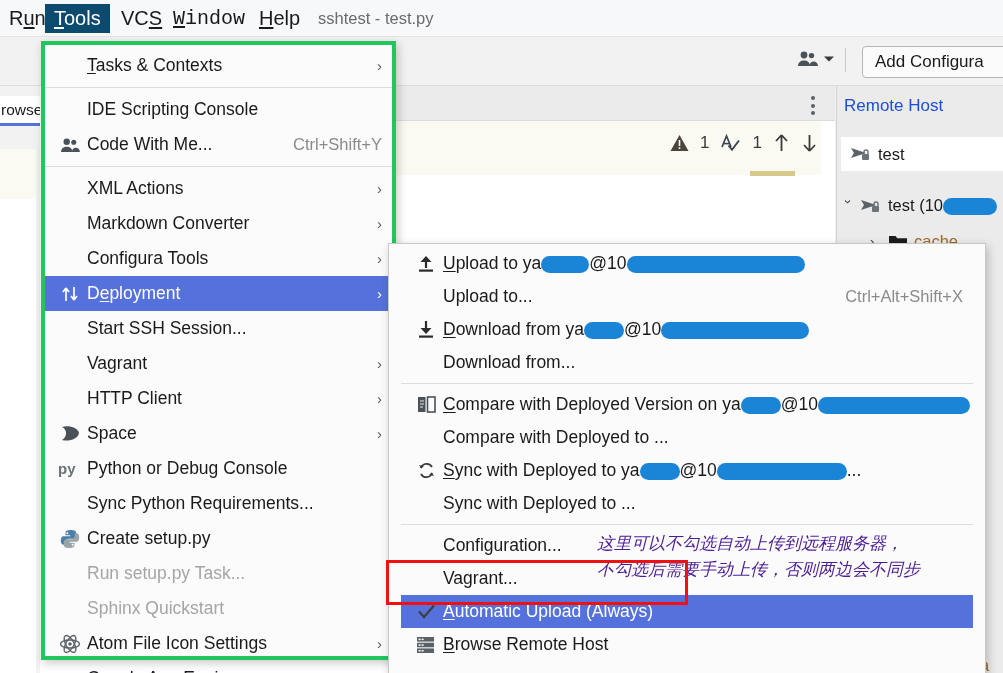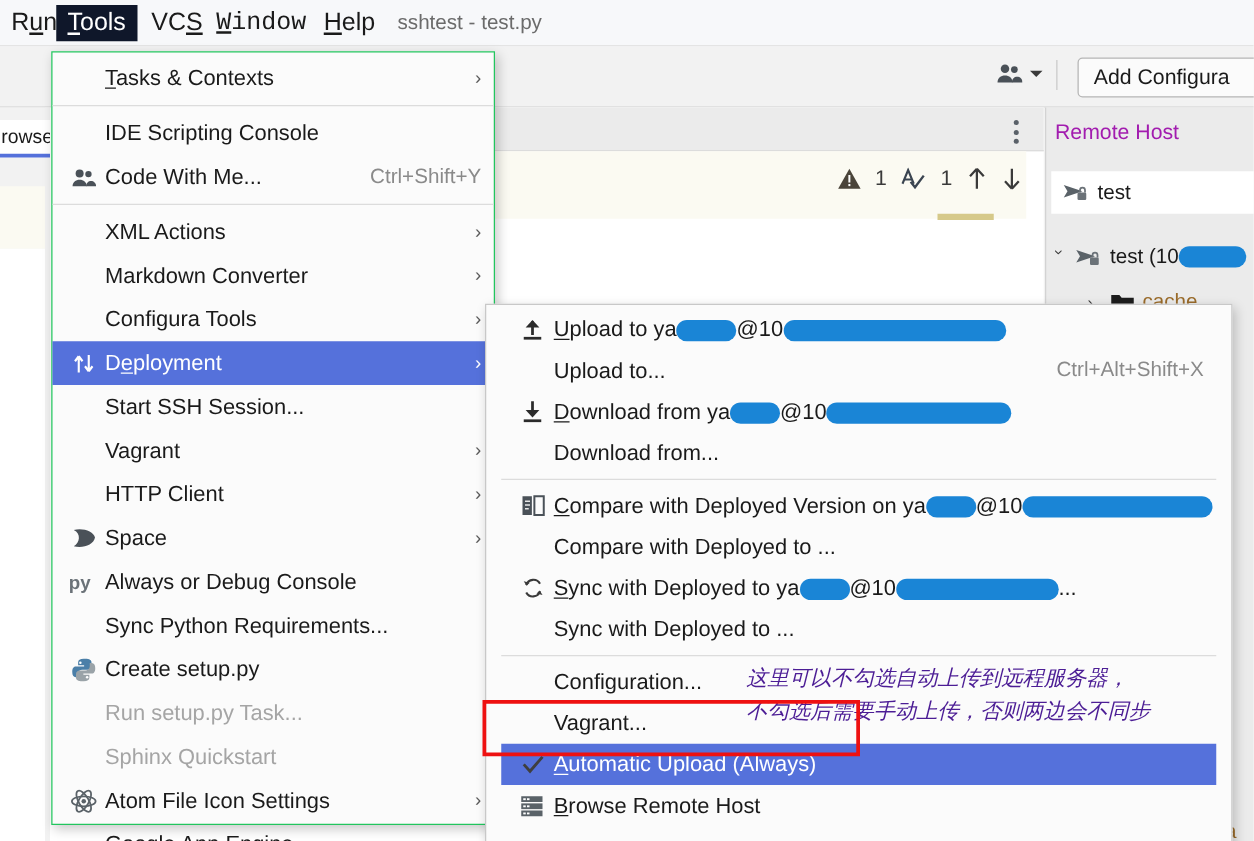--- a/index.html
+++ b/index.html
@@ -16,21 +16,21 @@
   
   .ide-menubar {
     position: absolute; left: 0; top: 0; width: 1003px; height: 37px;
     background: #f7f8fa; border-bottom: 1px solid #e4e4e4;
   }
   .mb-item {
     position: absolute; top: 4px; height: 29px;
     display: flex; align-items: center; padding: 0 9px;
     font-size: 20px; color: #1a1a1a; white-space: nowrap;
   }
-  .mb-item.active { background: #0f172a; color: #ffffff; }
+  .mb-item.active { background: #0c4a6e; color: #ffffff; }
   .mb-item u { text-decoration: underline; text-underline-offset: 2px; }
   .win-title {
     position: absolute; top: 4px; height: 29px; display: flex; align-items: center;
     font-size: 16.5px; color: #6b6b6b; white-space: nowrap;
   }
 
   
   .toolbar-row {
     position: absolute; left: 0; top: 37px; width: 1003px; height: 49px;
     background: #f2f2f2; border-bottom: 1px solid #dcdcdc;
@@ -89,21 +89,21 @@
   .inspect-badges .num { color: #3a3a3a; font-size: 17px; }
   .arrow-btn { font-size: 21px; color: #3a3a3a; line-height: 1; }
   .yellow-mark { position: absolute; left: 750px; top: 171px; width: 45px; height: 5px; background: #d6c98a; }
 
   
   .right-panel {
     position: absolute; left: 836px; top: 86px; width: 167px; height: 587px;
     background: #ebebeb; border-left: 1px solid #d3d3d3;
   }
   .rp-title {
-    position: absolute; left: 844px; top: 96px; font-size: 17px; color: #a21caf; white-space: nowrap;
+    position: absolute; left: 844px; top: 96px; font-size: 17px; color: #1d4ed8; white-space: nowrap;
   }
   .rp-search {
     position: absolute; left: 841px; top: 137px; width: 186px; height: 34px;
     background: #ffffff; display: flex; align-items: center; gap: 6px; padding-left: 9px;
     font-size: 16.5px; color: #1a1a1a;
   }
   .rp-row {
     position: absolute; display: flex; align-items: center; gap: 6px;
     font-size: 16.5px; color: #1a1a1a; white-space: nowrap;
   }
@@ -111,21 +111,21 @@
   .chev { font-size: 13px; color: #3a3a3a; display: inline-block; width: 12px; }
   .chev.down { transform: rotate(90deg); }
   .redact { display: inline-block; background: #1a85d6; border-radius: 9px; height: 17px; vertical-align: middle; }
 
   
   .ico { display: inline-flex; align-items: center; justify-content: center; flex: 0 0 auto; }
 
   
   .tools-menu {
     position: absolute; left: 41px; top: 41px; width: 355px; height: 619px;
-    background: #fbfbfb; border: 1px solid #22c55e;
+    background: #fbfbfb; border: 4px solid #22c55e;
     box-shadow: 2px 3px 9px rgba(0,0,0,0.22);
     padding: 3px 0;
   }
   .mi {
     position: relative; display: flex; align-items: center; height: 35px;
     padding: 0 10px 0 8px; font-size: 17.5px; color: #1a1a1a; white-space: nowrap;
   }
   .mi .mi-ico { width: 34px; display: flex; align-items: center; justify-content: center; flex: 0 0 34px; }
   .mi .mi-label { flex: 1 1 auto; }
   .mi .mi-accel { color: #8a8a8a; font-size: 16.5px; padding-left: 18px; }
@@ -374,21 +374,21 @@
           </span>
           <span class="mi-label">Space</span>
           <span class="mi-arrow">›</span>
         </div>
         <div class="mi">
           <span class="mi-ico">
             <svg width="24" height="18" viewBox="0 0 24 18">
               <text x="0" y="14" font-family="Liberation Sans" font-size="15" font-weight="bold" fill="#6b7278">py</text>
             </svg>
           </span>
-          <span class="mi-label">Always or Debug Console</span>
+          <span class="mi-label">Python or Debug Console</span>
         </div>
         <div class="mi">
           <span class="mi-ico"></span>
           <span class="mi-label">Sync Python Requirements...</span>
         </div>
         <div class="mi">
           <span class="mi-ico">
             <svg width="20" height="20" viewBox="0 0 20 20">
               <path d="M10 1c-3 0-4.5 1-4.5 3v2.2h4.8v1H3.6C1.6 7.2 0.8 9 0.8 11.5s.9 4.2 2.8 4.2h1.6v-2.6c0-2 1.6-3.4 3.6-3.4h4.4c1.7 0 3-1.2 3-2.8V4c0-2-1.6-3-5-3Z" fill="#4b7fa8"></path>
               <path d="M10 19c3 0 4.5-1 4.5-3v-2.2H9.7v-1h6.7c2 0 2.8-1.8 2.8-4.3s-.9-4.2-2.8-4.2h-1.6v2.6c0 2-1.6 3.4-3.6 3.4H6.8c-1.7 0-3 1.2-3 2.8V16c0 2 1.6 3 5 3Z" fill="#9aa3a8"></path>

